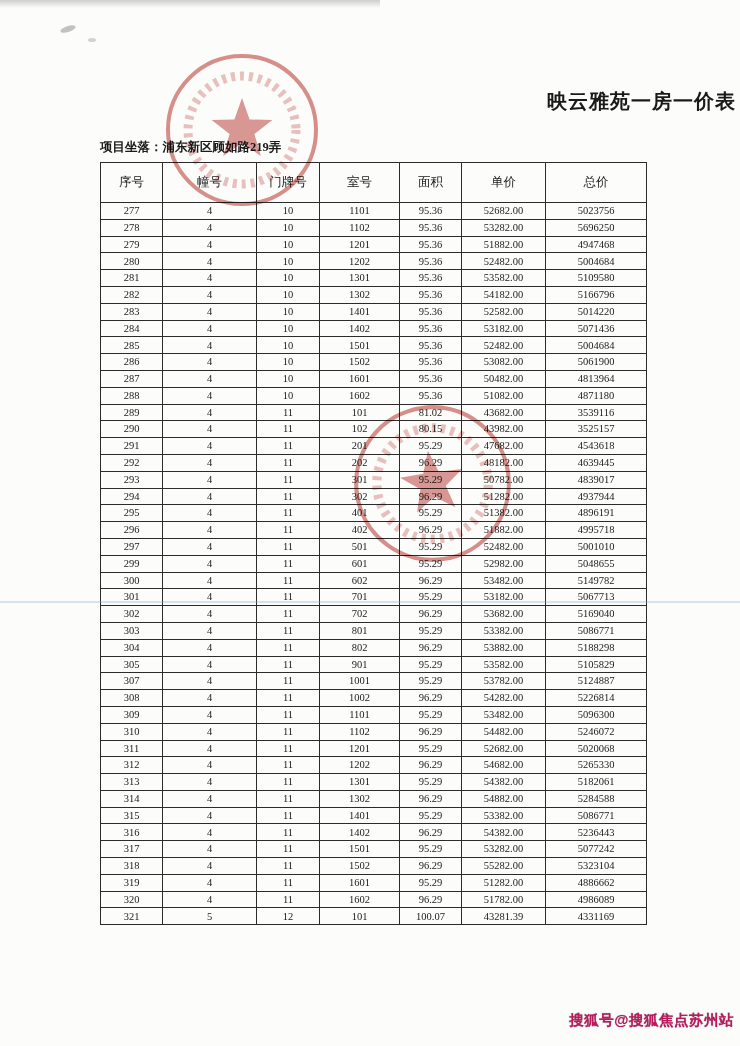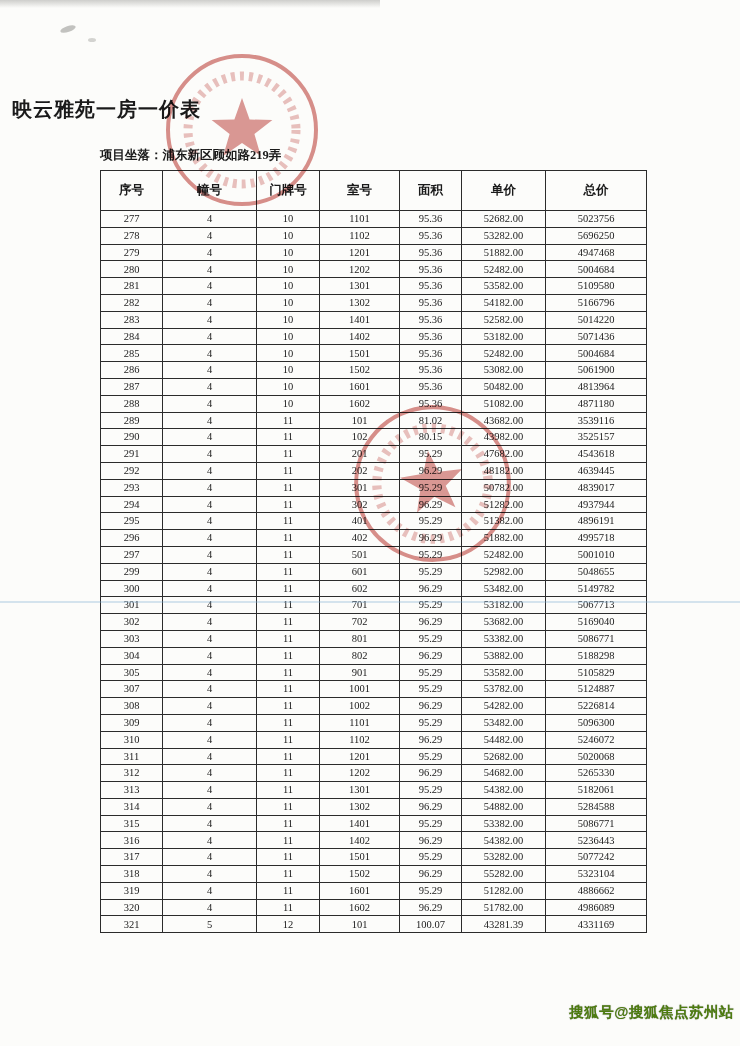--- a/index.html
+++ b/index.html
@@ -28,23 +28,23 @@
     border-radius: 50%;
     transform: rotate(-18deg);
   }
   .speck2 {
     position: absolute; top: 38px; left: 88px;
     width: 8px; height: 4px;
     background: rgba(135,135,130,.35);
     border-radius: 50%;
   }
   .page-title {
-    margin: 12px;
+    margin: 4px;
     padding-top: 84px;
-    text-align: left;
+    text-align: right;
     font-size: 20px;
     font-weight: bold;
     letter-spacing: 1px;
   }
   .location {
     margin: 24px 1px 6px 100px;
     font-size: 12.5px;
     font-weight: bold;
   }
   table.price-table {
@@ -58,21 +58,21 @@
     border: 1px solid #2b2b2b;
     text-align: center;
     vertical-align: middle;
     padding: 0;
     overflow: hidden;
     white-space: nowrap;
   }
   .price-table th {
     height: 39px;
     font-size: 12.5px;
-    font-weight: bold;
+    font-weight: normal;
   }
   .price-table td {
     height: 15.8px;
     font-size: 10.5px;
     line-height: 1.1;
   }
   .scan-line {
     position: absolute;
     left: 0; top: 601px;
     width: 740px; height: 2px;
@@ -82,24 +82,24 @@
   .stamp {
     position: absolute;
     pointer-events: none;
     mix-blend-mode: multiply;
   }
   .stamp1 { left: 162px; top: 50px; width: 160px; height: 160px; }
   .stamp2 { left: 350px; top: 401px; width: 165px; height: 165px; transform: rotate(-8deg); }
   .watermark {
     position: absolute;
     right: 6px;
-    bottom: 24px;
+    bottom: 16px;
     font-size: 14.5px;
     font-weight: bold;
-    color: #4d7c0f;
+    color: #be185d;
     font-family: "Liberation Sans", "DejaVu Sans", sans-serif;
     text-shadow: 0 0 1px rgba(60,60,60,.6);
     letter-spacing: .5px;
   }
 </style>
 </head>
 <body>
 
 <div class="page">
 

